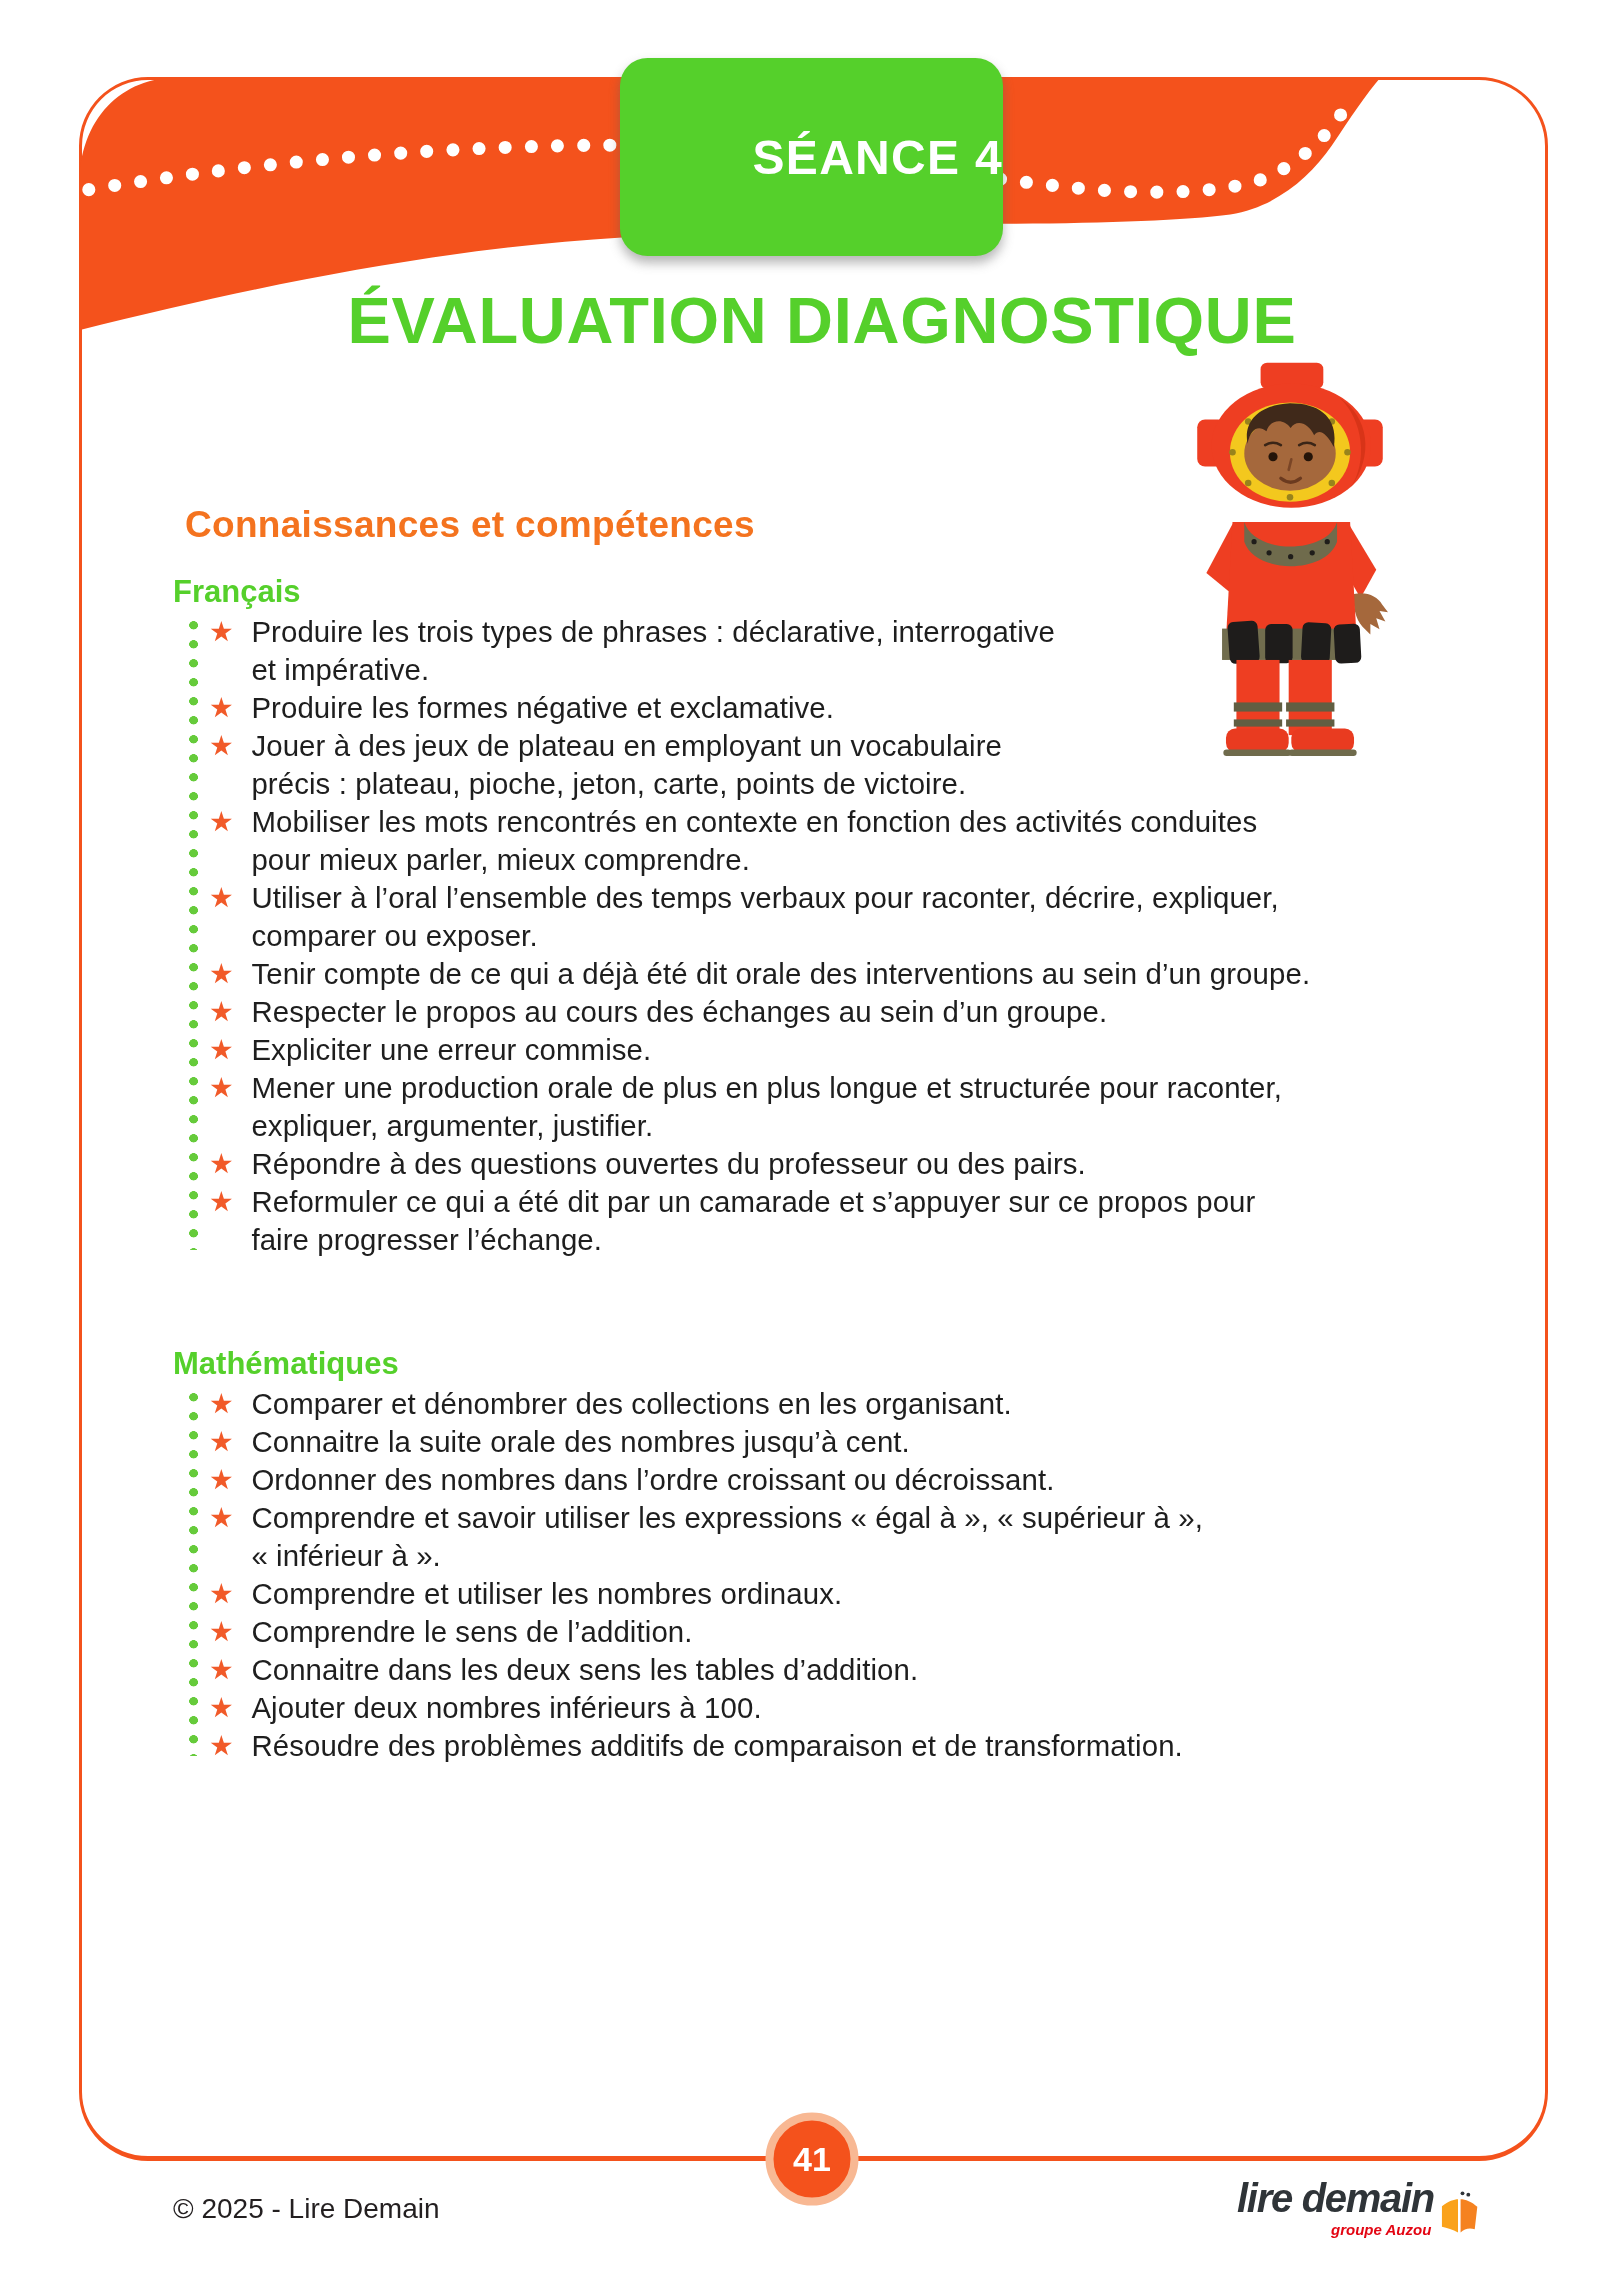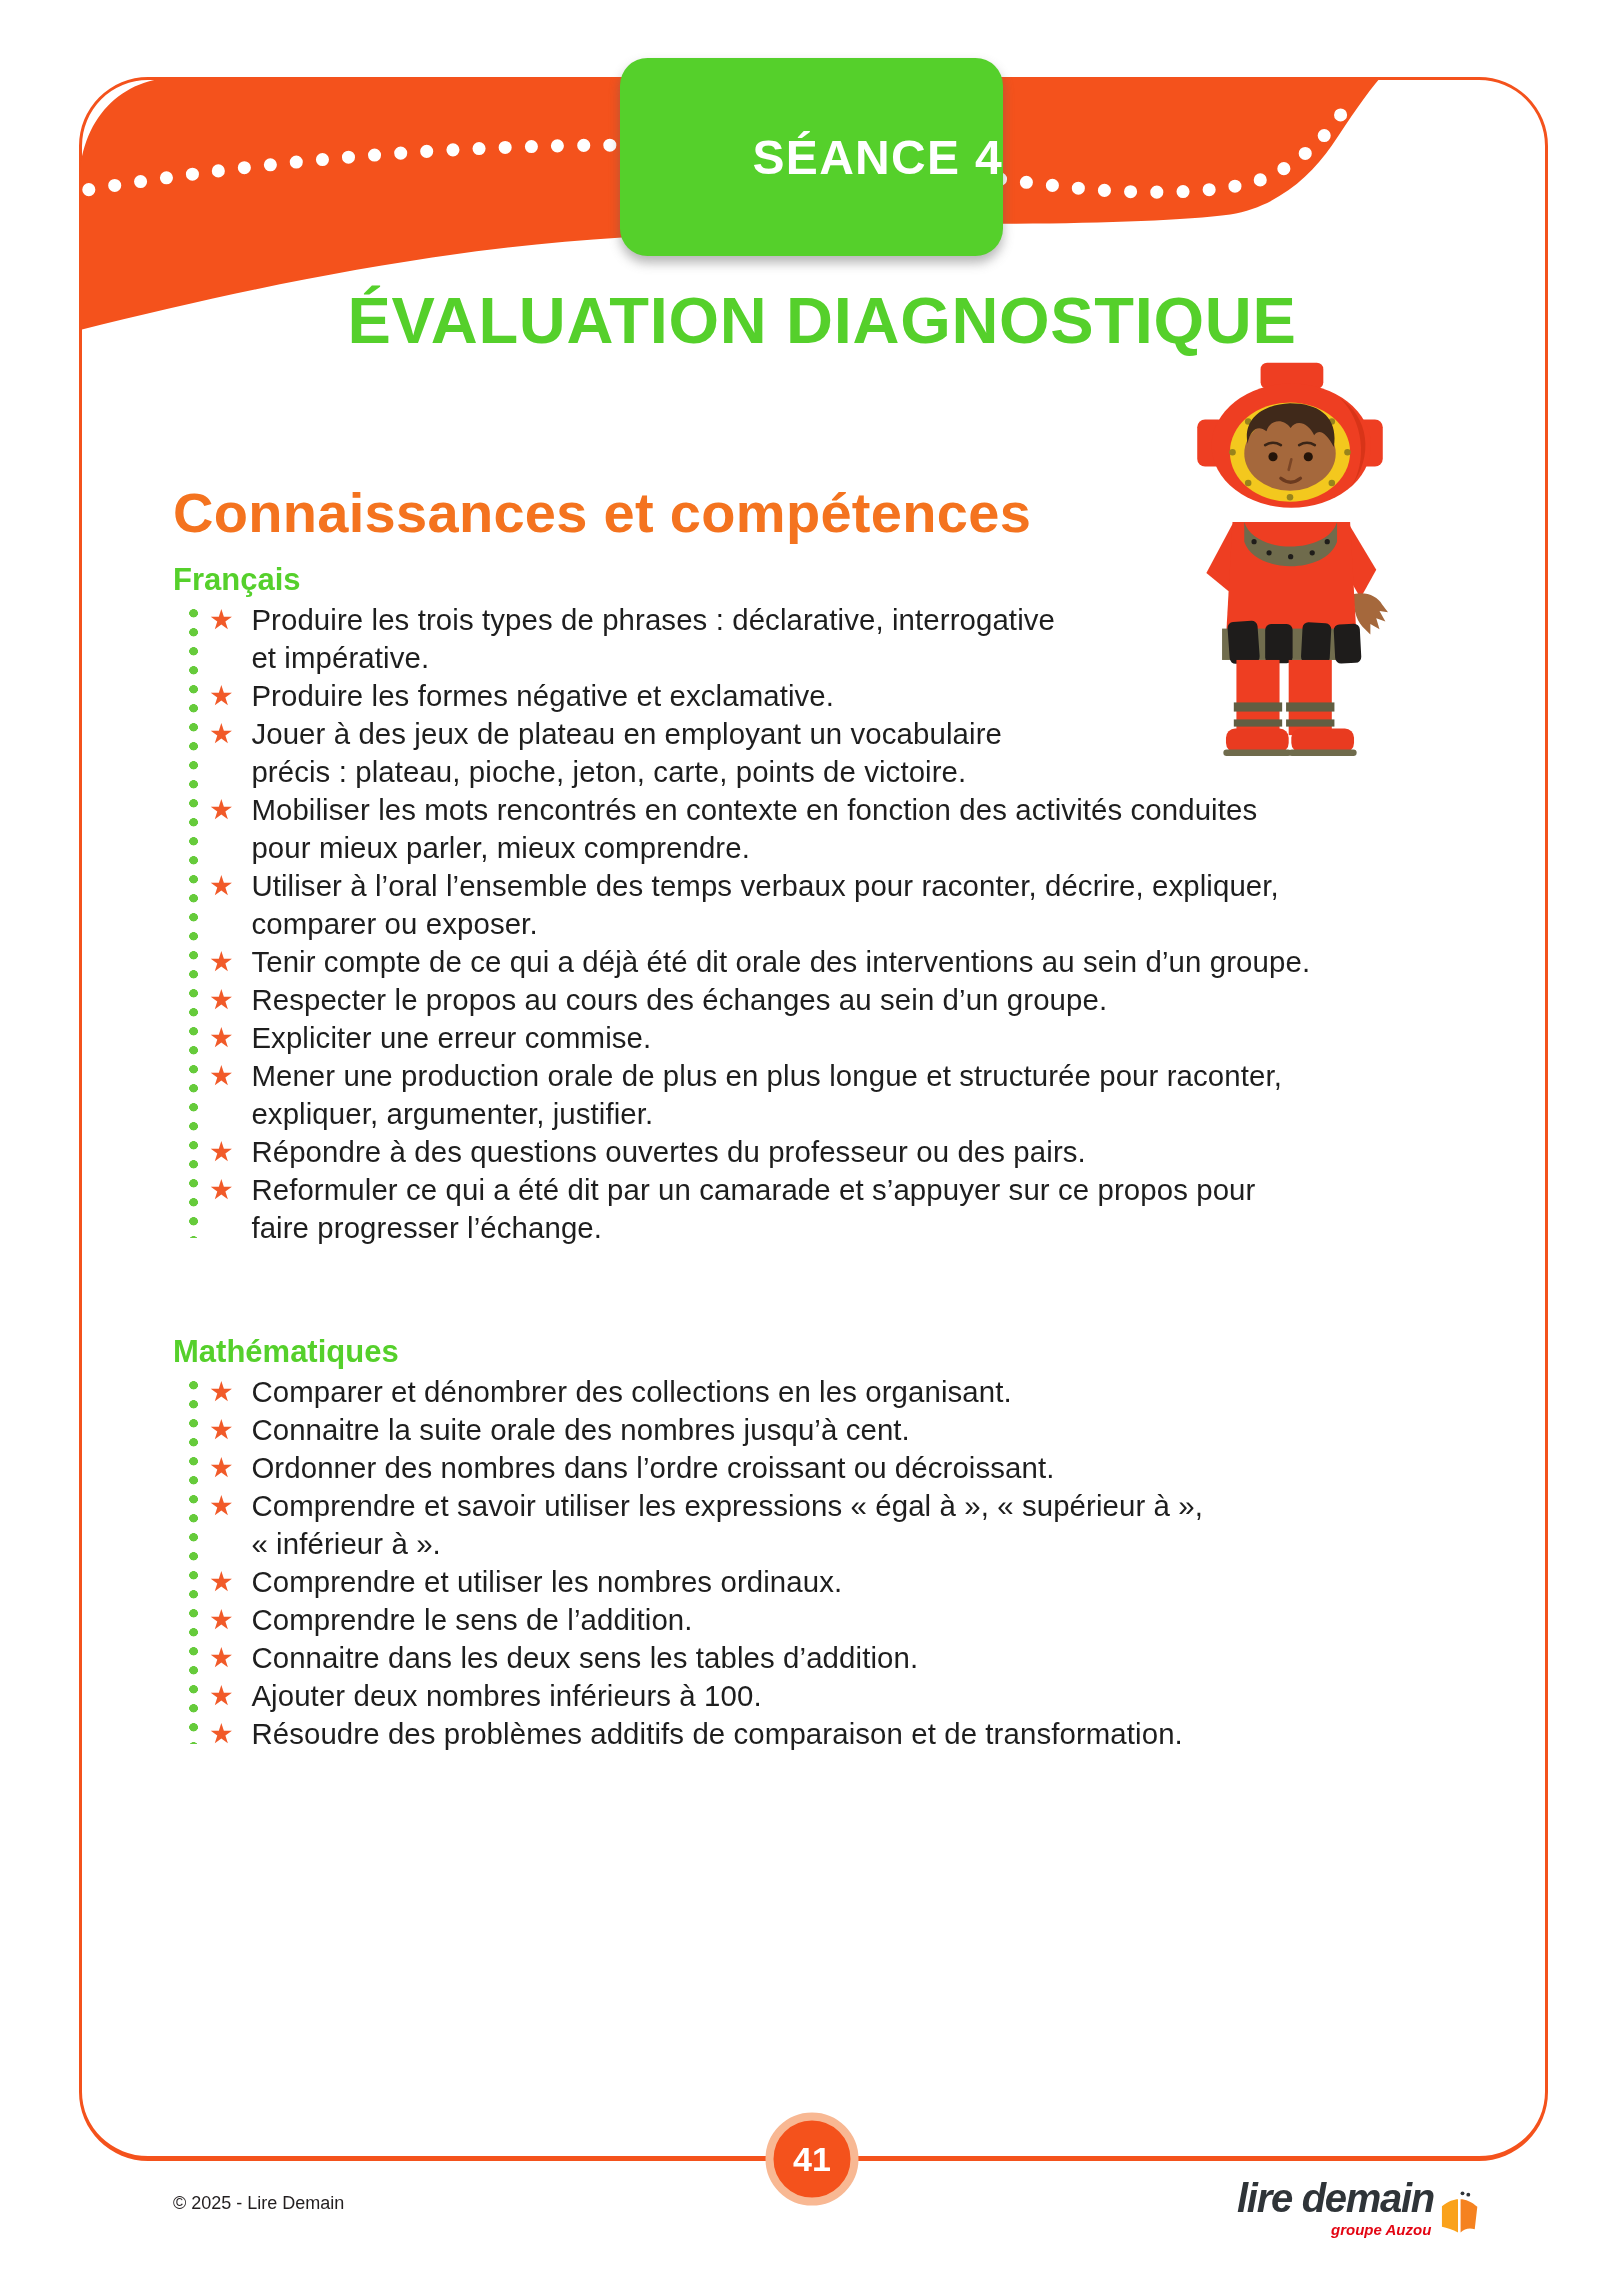--- a/index.html
+++ b/index.html
@@ -30,41 +30,41 @@
   .tab-label{ color:#fff; font-size:48px; font-weight:bold; letter-spacing:1.3px; }
   
   .title{
     position:absolute; left:262px; top:280px; width:1106px; margin:7px; text-align:center;
     font-size:65px; font-weight:bold; letter-spacing:0.7px; color:var(--green); z-index:2; line-height:1.05;
   }
   
   .diver{ position:absolute; left:1192px; top:357px; z-index:2; }
   
   .content{ position:absolute; left:173px; top:488px; width:1309px; z-index:2; }
-  .kc-heading{ margin:0; font-size:56px; font-weight:bold; color:var(--orange_heading); line-height:50px; letter-spacing:0.3px; }
+  .kc-heading{ margin:12px; font-size:37px; font-weight:bold; color:var(--orange_heading); line-height:50px; letter-spacing:0.3px; }
   .subject{ margin-top:25px; font-size:31px; font-weight:bold; color:var(--green); line-height:34px; }
   .subject + .item-list{ margin-top:3.9px; }
   .item-list{ position:relative; margin-left:16.4px; }
   .item-list + .subject{ margin-top:88px; }
   .item-list::before{
     content:""; position:absolute; left:0; top:7.9px; bottom:9.2px; width:8.5px;
     background-image:radial-gradient(circle at 4.3px 4.3px, var(--green_dots) 3.9px, rgba(0,0,0,0) 4.4px);
     background-size:8.5px 19px; background-repeat:repeat-y;
   }
   .row{ display:flex; align-items:flex-start; }
   .star{ flex:0 0 62px; box-sizing:border-box; padding-left:19.6px; font-size:27.5px; line-height:38px; color:var(--star); }
   .txt{ white-space:pre-line; font-size:29.4px; line-height:38px; letter-spacing:0.1px; color:var(--ink); }
   
   .page-badge{
     position:absolute; left:812px; top:2159px; transform:translate(-50%,-50%);
     width:77px; height:77px; border-radius:50%; background:var(--orange);
     border:8.5px solid var(--ring); display:flex; align-items:center; justify-content:center;
     color:#fff; font-size:34px; font-weight:bold; z-index:5;
   }
-  .copyright{ position:absolute; left:173px; top:2193px; font-size:18px; color:#231F20; z-index:4; }
+  .copyright{ position:absolute; left:173px; top:2193px; font-size:28px; color:#231F20; z-index:4; }
   .logo{ position:absolute; left:1237px; top:2178px; width:242px; display:flex; gap:6.5px;
          justify-content:flex-end; align-items:flex-end; z-index:4; }
   .logo-col{ display:flex; flex-direction:column; align-items:flex-end; }
   .logo-text{ font-size:40px; font-weight:bold; font-style:italic; letter-spacing:-1.3px; color:var(--logo_ink); line-height:1; white-space:nowrap; }
   .logo-sub{ font-size:15px; font-weight:bold; font-style:italic; color:var(--logo_red); margin-top:3.3px; margin-right:2.6px; white-space:nowrap; }
   .book-light{ fill:var(--book_light); } .book-dark{ fill:var(--book_dark); } .book-eye{ fill:var(--logo_ink); }
 </style>
 </head>
 <body>
 

